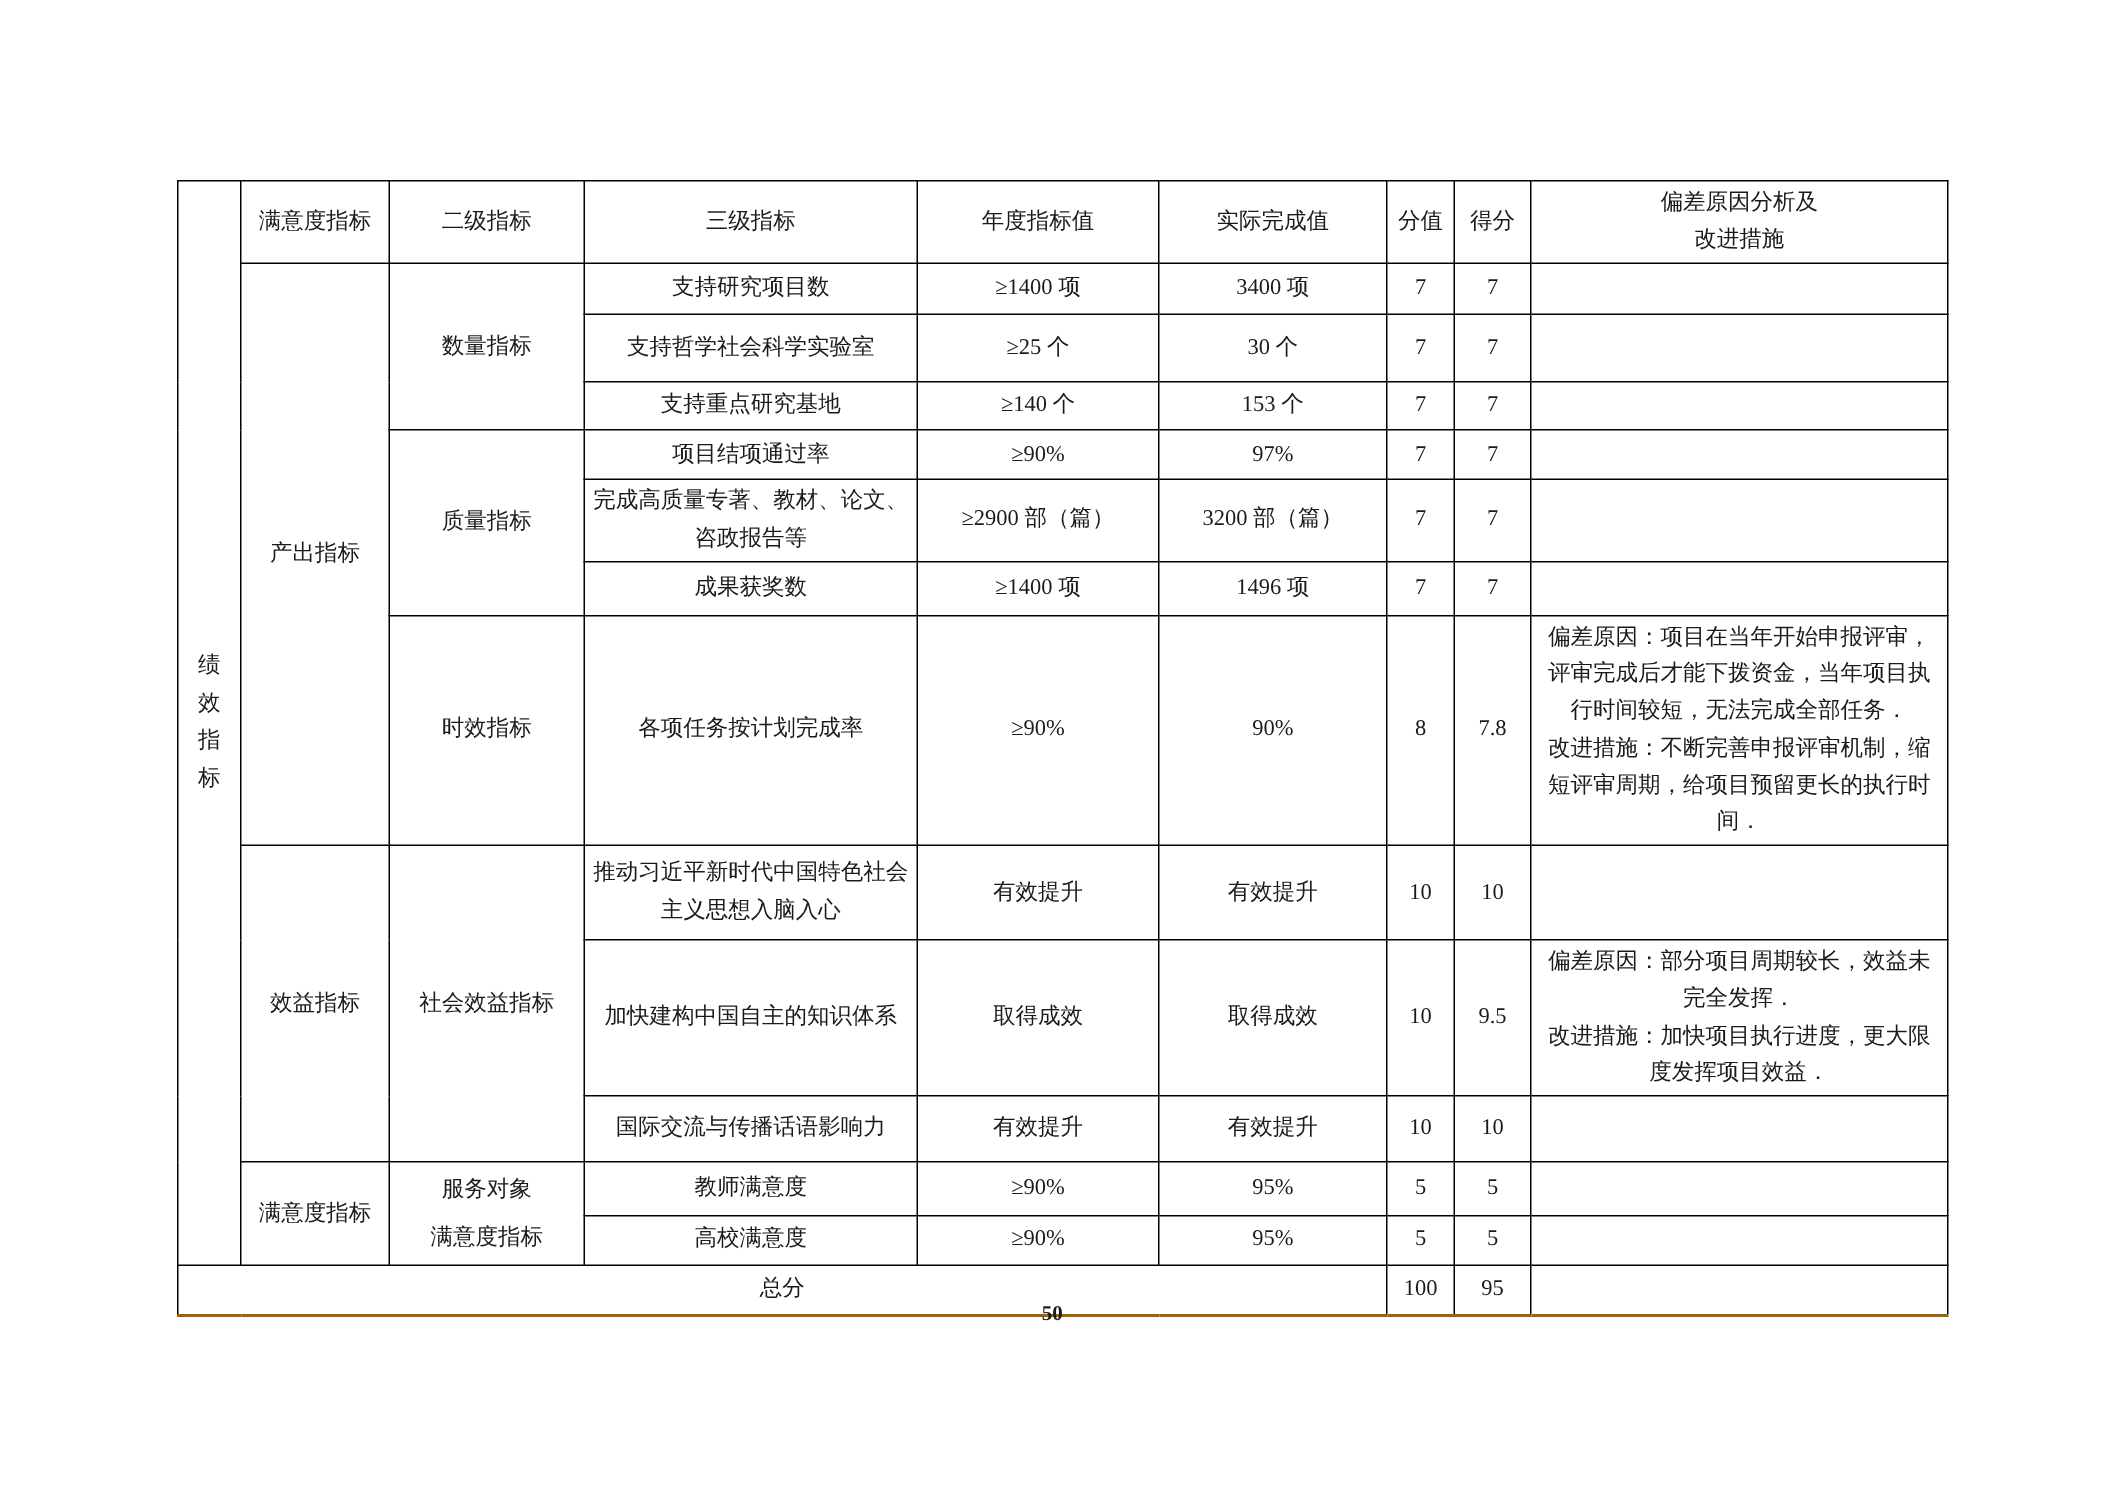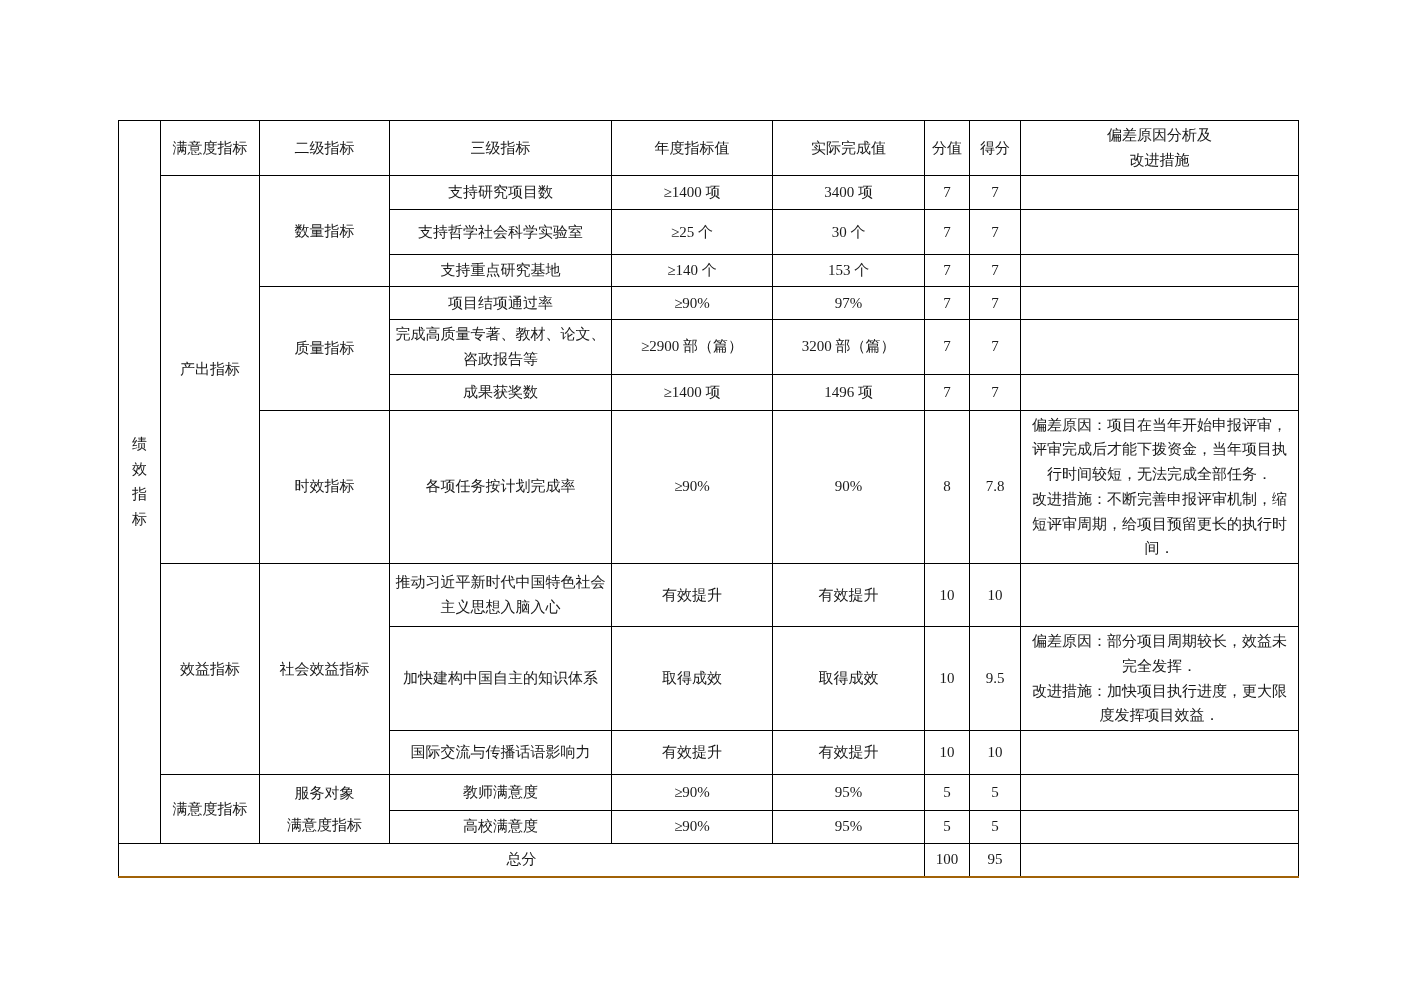--- a/index.html
+++ b/index.html
@@ -215,13 +215,14 @@
 
     <tr style="height:33px" class="total-row">
       <td colspan="6">总分</td>
       <td>100</td>
       <td>95</td>
       <td class="dev"></td>
     </tr>
   </tbody>
     </table>
 
+  <div class="page-number">50</div>
 </div>
 
 </body></html>

